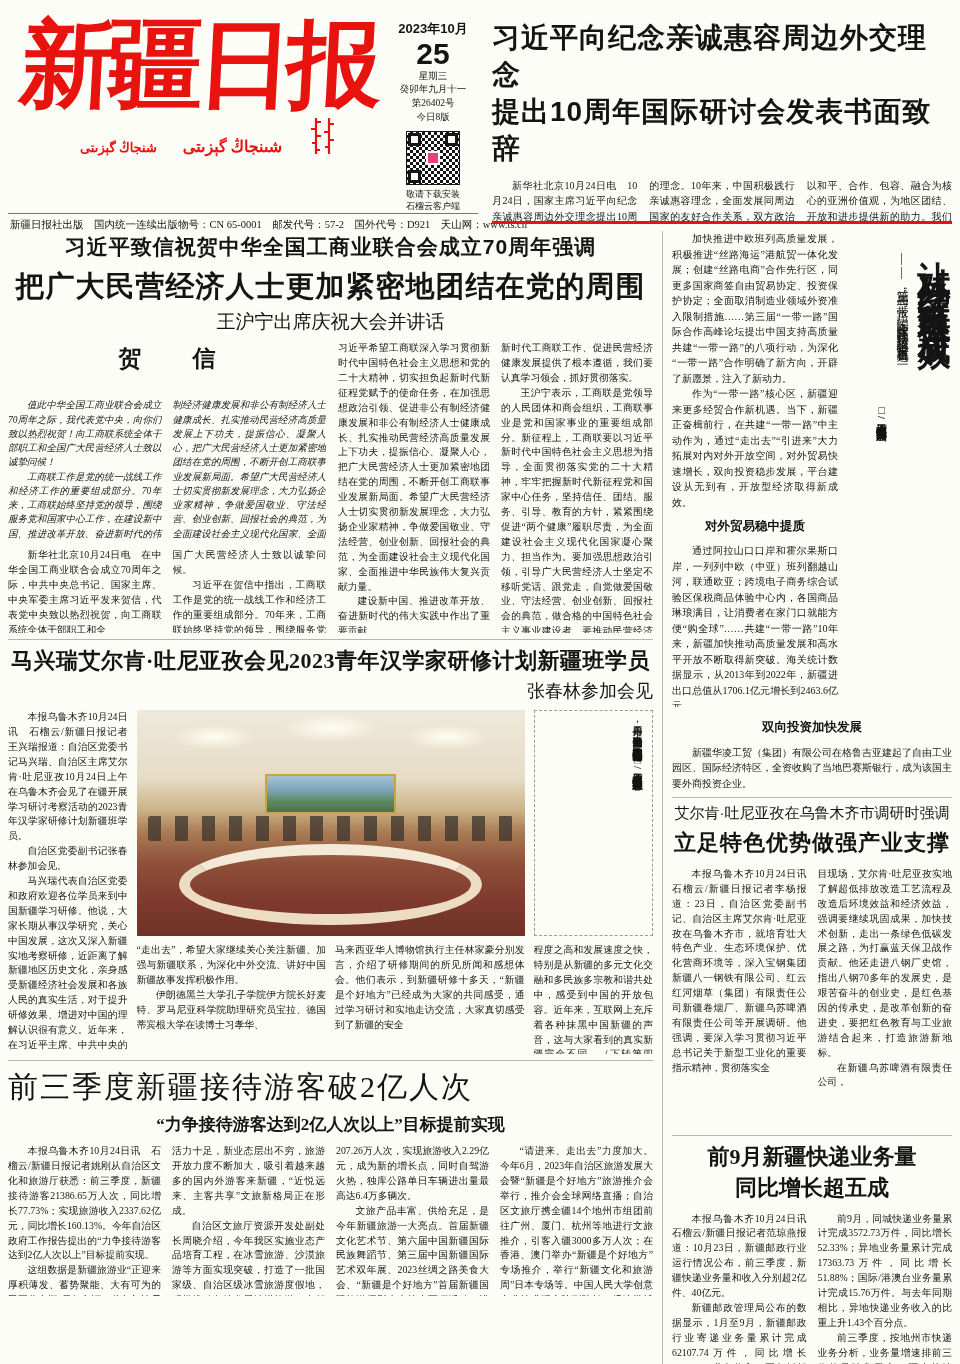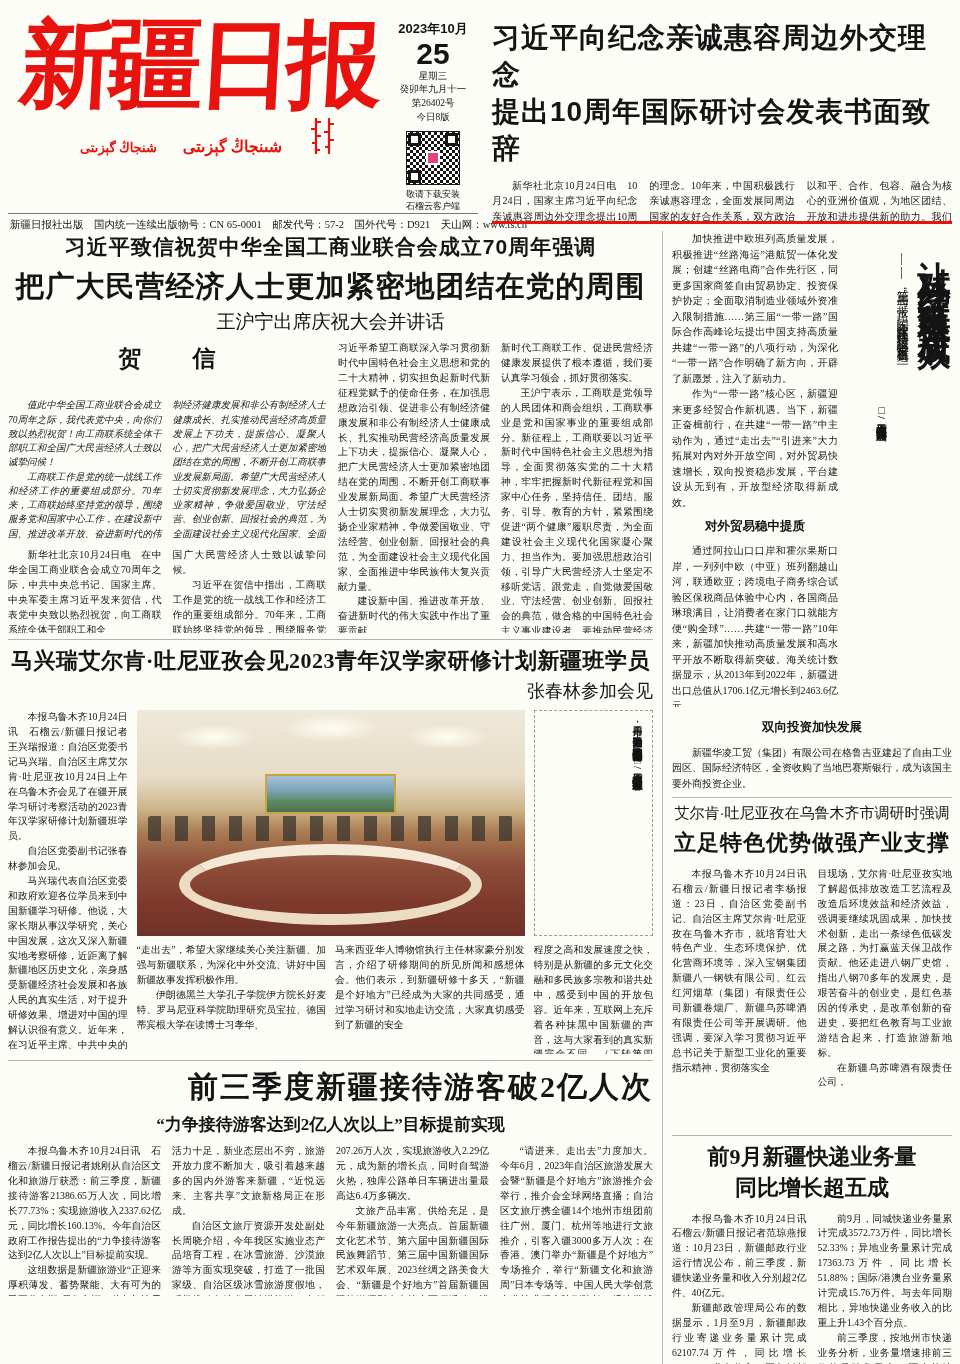--- a/index.html
+++ b/index.html
@@ -97,21 +97,21 @@
     background:linear-gradient(180deg,#a8c2d4 0%,#7ba3b8 40%,#5d8a61 70%,#49724e 100%);}
   .photo .people{position:absolute;top:47%;left:3%;right:3%;height:11%;opacity:.75;border-radius:3px;
     background:repeating-linear-gradient(90deg,#3a332d 0 13px,transparent 13px 27px);}
   .photo .table{position:absolute;left:11%;bottom:5%;width:78%;height:36%;border-radius:50%;
     border:11px solid #ecdcc4;border-top-color:#f4e9d6;}
   .caption-box{height:226px;border:1px dashed #9a9a9a;padding:8px 6px;
     writing-mode:vertical-rl;font-size:10px;line-height:1.7;overflow:hidden;}
   .caption-credit{font-weight:700;margin-block-start:10px;}
 
   
-  .t-head{font-weight:700;font-size:30px;text-align:right;letter-spacing:2px;margin-top:2px;}
+  .t-head{font-weight:400;font-size:30px;text-align:left;letter-spacing:2px;margin-top:2px;}
   .t-deck{font-weight:700;font-size:17px;text-align:center;margin:5px 0 8px;}
   .t-cols{display:flex;gap:11px;height:152px;overflow:hidden;}
 
   
   .trade{height:560px;display:flex;flex-direction:column;overflow:hidden;}
   .trade-main{display:flex;flex:1;overflow:hidden;}
   .trade-text{flex:1;overflow:hidden;padding-right:8px;}
   .t-subhead{text-align:center;font-weight:700;font-size:12.5px;margin:7px 0;text-indent:0;}
   .trade-vhead{width:106px;writing-mode:vertical-rl;padding-top:4px;}
   .vt{font-weight:900;font-size:33px;letter-spacing:7px;line-height:1.1;}

